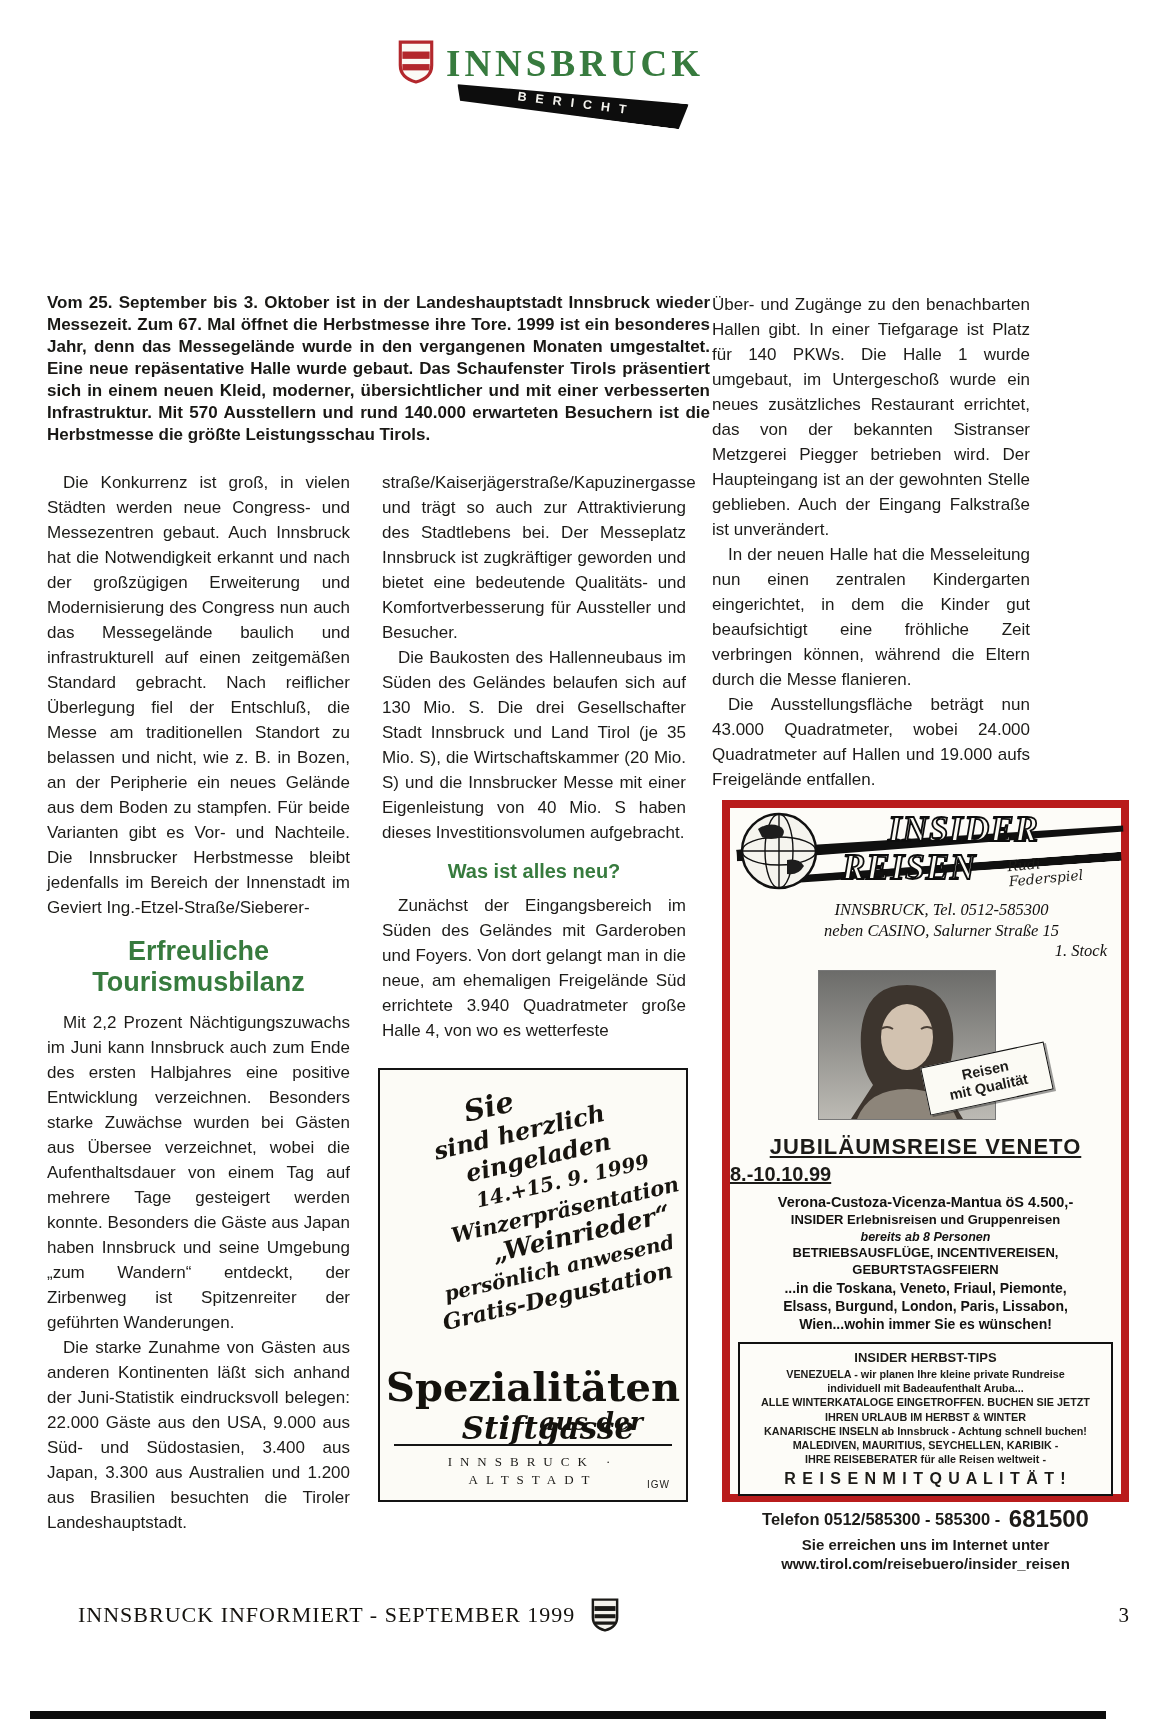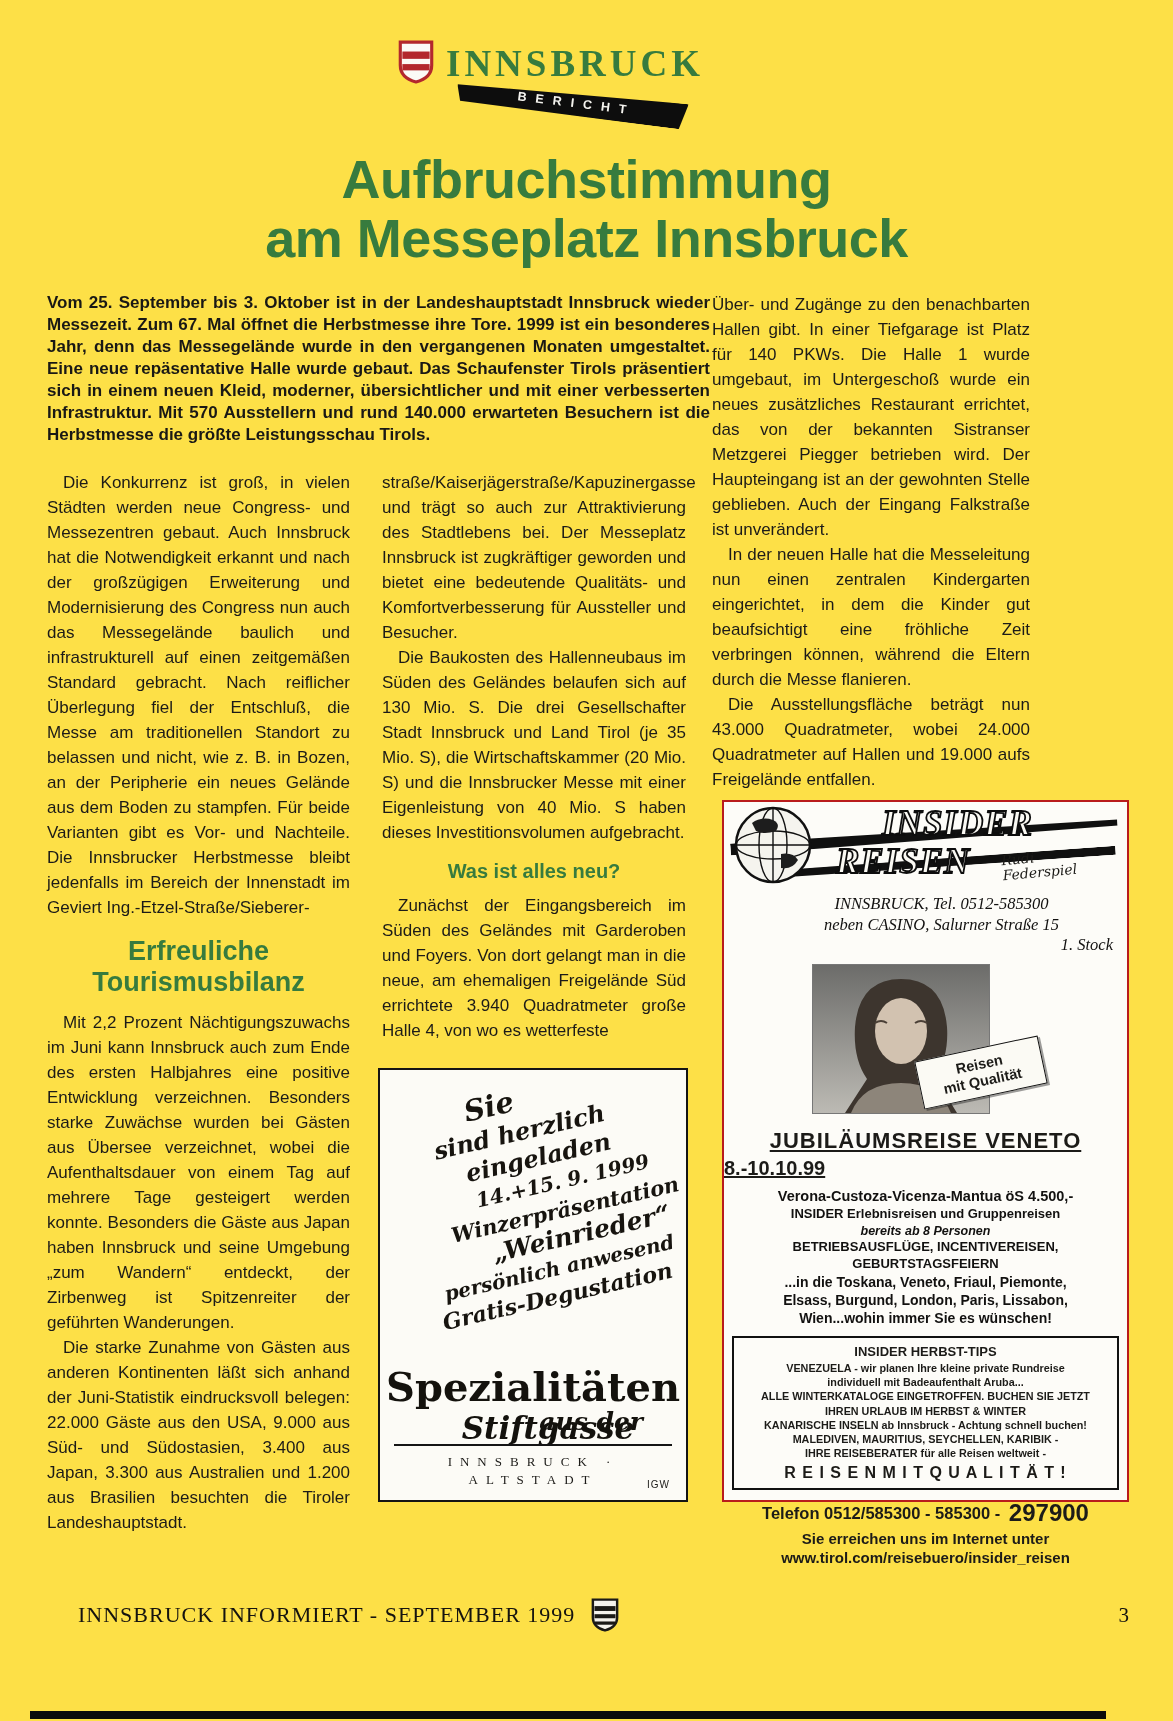--- a/index.html
+++ b/index.html
@@ -1,17 +1,17 @@
 <!DOCTYPE html>
 <html lang="de"><head>
 <meta charset="utf-8">
 <style>
   html,body{margin:0;padding:0;}
   body{background:#e8e6e0;font-family:"Liberation Sans",sans-serif;}
-  .page{position:relative;width:1173px;height:1721px;background:#fde047;margin:0 auto;overflow:hidden;color:#1c1b18;}
+  .page{position:relative;width:1173px;height:1721px;background:#ffffff;margin:0 auto;overflow:hidden;color:#1c1b18;}
 
   
   .masthead-group{position:absolute;left:398px;top:34px;width:340px;height:112px;}
   .shield-svg{position:absolute;left:0;top:6px;}
   .masthead-title{position:absolute;left:48px;top:8px;font-family:"Liberation Serif",serif;font-weight:bold;
     font-size:37px;letter-spacing:4px;color:#377b3e;}
   .banner{position:absolute;left:58px;top:56px;width:232px;height:26px;background:#0d0d0d;transform:rotate(7deg);
     display:flex;align-items:center;justify-content:center;clip-path:polygon(0 32%,100% 0,97% 100%,2% 94%);}
   .banner span{color:#f4f3ee;font-size:12.5px;font-weight:bold;letter-spacing:9px;padding-left:9px;}
 
@@ -51,21 +51,21 @@
   .brand-block{position:absolute;left:0;right:0;bottom:56px;text-align:center;font-family:"DejaVu Serif",serif;color:#14120d;}
   .brand1{display:block;font-size:40px;font-weight:bold;line-height:1;}
   .brand2{position:absolute;right:43px;top:40px;font-style:italic;font-weight:bold;font-size:25px;}
   .brand3{display:block;font-size:31px;font-weight:bold;font-style:italic;margin-top:6px;margin-left:30px;line-height:1;}
   .location-row{position:absolute;left:14px;right:14px;bottom:12px;border-top:2px solid #151515;padding-top:6px;
     text-align:center;}
   .location{font-family:"Liberation Serif",serif;font-size:13px;letter-spacing:8px;}
   .stift-mark{position:absolute;right:2px;bottom:-2px;font-size:10px;letter-spacing:1px;}
 
   
-  .insider-ad{position:absolute;left:722px;top:800px;width:407px;height:702px;border:2px solid #b91c1c;
+  .insider-ad{position:absolute;left:722px;top:800px;width:407px;height:702px;border:8px solid #b91c1c;
     background:#fdfcf8;box-sizing:border-box;}
   .ad-logo{position:relative;height:88px;}
   .swoosh{position:absolute;background:#101010;transform:rotate(-4deg);}
   .swoosh1{left:6px;top:28px;width:388px;height:12px;clip-path:polygon(0 0,100% 25%,100% 75%,0 100%);}
   .swoosh2{left:44px;top:56px;width:348px;height:9px;clip-path:polygon(0 10%,100% 0,100% 100%,0 90%);}
   .logo-word{position:absolute;font-family:"Liberation Serif",serif;font-style:italic;font-weight:bold;font-size:35px;
     color:#faf9f3;-webkit-text-stroke:1.8px #0d0d0d;letter-spacing:1px;line-height:1;}
   .logo-insider{left:158px;top:4px;}
   .logo-reisen{left:112px;top:42px;}
   .logo-sig{position:absolute;left:278px;top:48px;font-family:"DejaVu Serif",serif;font-style:italic;font-size:14px;
@@ -117,24 +117,20 @@
       <path d="M2 2 h30 v22 q0 12 -15 16 q-15 -4 -15 -16 z" fill="#fbfaf6" stroke="#b3282d" stroke-width="3"></path>
       <rect x="4" y="11" width="26" height="7" fill="#b3282d"></rect>
       <rect x="4" y="23" width="26" height="6" fill="#b3282d"></rect>
     </svg>
     <span class="masthead-title">INNSBRUCK</span>
     <div class="banner">
       <span>BERICHT</span>
     </div>
   </header>
 
-  <h1 class="headline">
-    <span>Aufbruchstimmung</span>
-    <span>am Messeplatz Innsbruck</span>
-  </h1>
 
   <p class="lead">Vom 25. September bis 3. Oktober ist in der Landeshauptstadt Innsbruck wieder Messezeit. Zum 67. Mal öffnet die Herbstmesse ihre Tore. 1999 ist ein besonderes Jahr, denn das Messegelände wurde in den vergangenen Monaten umgestaltet. Eine neue repäsentative Halle wurde gebaut. Das Schaufenster Tirols präsentiert sich in einem neuen Kleid, moderner, übersichtlicher und mit einer verbesserten Infrastruktur. Mit 570 Ausstellern und rund 140.000 erwarteten Besuchern ist die Herbstmesse die größte Leistungsschau Tirols.</p>
 
   <section class="col col1">
     <p class="body-p indent">Die Konkurrenz ist groß, in vielen Städten werden neue Congress- und Messezentren gebaut. Auch Innsbruck hat die Notwendigkeit erkannt und nach der großzügigen Erweiterung und Modernisierung des Congress nun auch das Messegelände baulich und infrastrukturell auf einen zeitgemäßen Standard gebracht. Nach reiflicher Überlegung fiel der Entschluß, die Messe am traditionellen Standort zu belassen und nicht, wie z. B. in Bozen, an der Peripherie ein neues Gelände aus dem Boden zu stampfen. Für beide Varianten gibt es Vor- und Nachteile. Die Innsbrucker Herbstmesse bleibt jedenfalls im Bereich der Innenstadt im Geviert Ing.-Etzel-Straße/Sieberer-</p>
     <h2 class="subhead-big">
       <span>Erfreuliche</span>
       <span>Tourismusbilanz</span>
     </h2>
     <p class="body-p indent">Mit 2,2 Prozent Nächtigungszuwachs im Juni kann Innsbruck auch zum Ende des ersten Halbjahres eine positive Entwicklung verzeichnen. Besonders starke Zuwächse wurden bei Gästen aus Übersee verzeichnet, wobei die Aufenthaltsdauer von einem Tag auf mehrere Tage gesteigert werden konnte. Besonders die Gäste aus Japan haben Innsbruck und seine Umgebung „zum Wandern“ entdeckt, der Zirbenweg ist Spitzenreiter der geführten Wanderungen.</p>
@@ -239,21 +235,21 @@
       <span class="tips-line">individuell mit Badeaufenthalt Aruba...</span>
       <span class="tips-line">ALLE WINTERKATALOGE EINGETROFFEN. BUCHEN SIE JETZT</span>
       <span class="tips-line">IHREN URLAUB IM HERBST &amp; WINTER</span>
       <span class="tips-line">KANARISCHE INSELN ab Innsbruck - Achtung schnell buchen!</span>
       <span class="tips-line">MALEDIVEN, MAURITIUS, SEYCHELLEN, KARIBIK -</span>
       <span class="tips-line">IHRE REISEBERATER für alle Reisen weltweit -</span>
       <span class="tips-line last">R E I S E N   M I T   Q U A L I T Ä T !</span>
     </div>
     <div class="ad-phone">
       <span>Telefon 0512/585300 - 585300 -</span>
-      <span class="big">297900</span>
+      <span class="big">681500</span>
     </div>
     <div class="ad-net">
       <span>Sie erreichen uns im Internet unter</span>
       <span class="url">www.tirol.com/reisebuero/insider_reisen</span>
     </div>
   </aside>
 
   <footer class="footer">
     <span class="footer-text">INNSBRUCK INFORMIERT - SEPTEMBER 1999</span>
     <svg class="footer-shield" width="28" height="34" viewBox="0 0 34 42">

